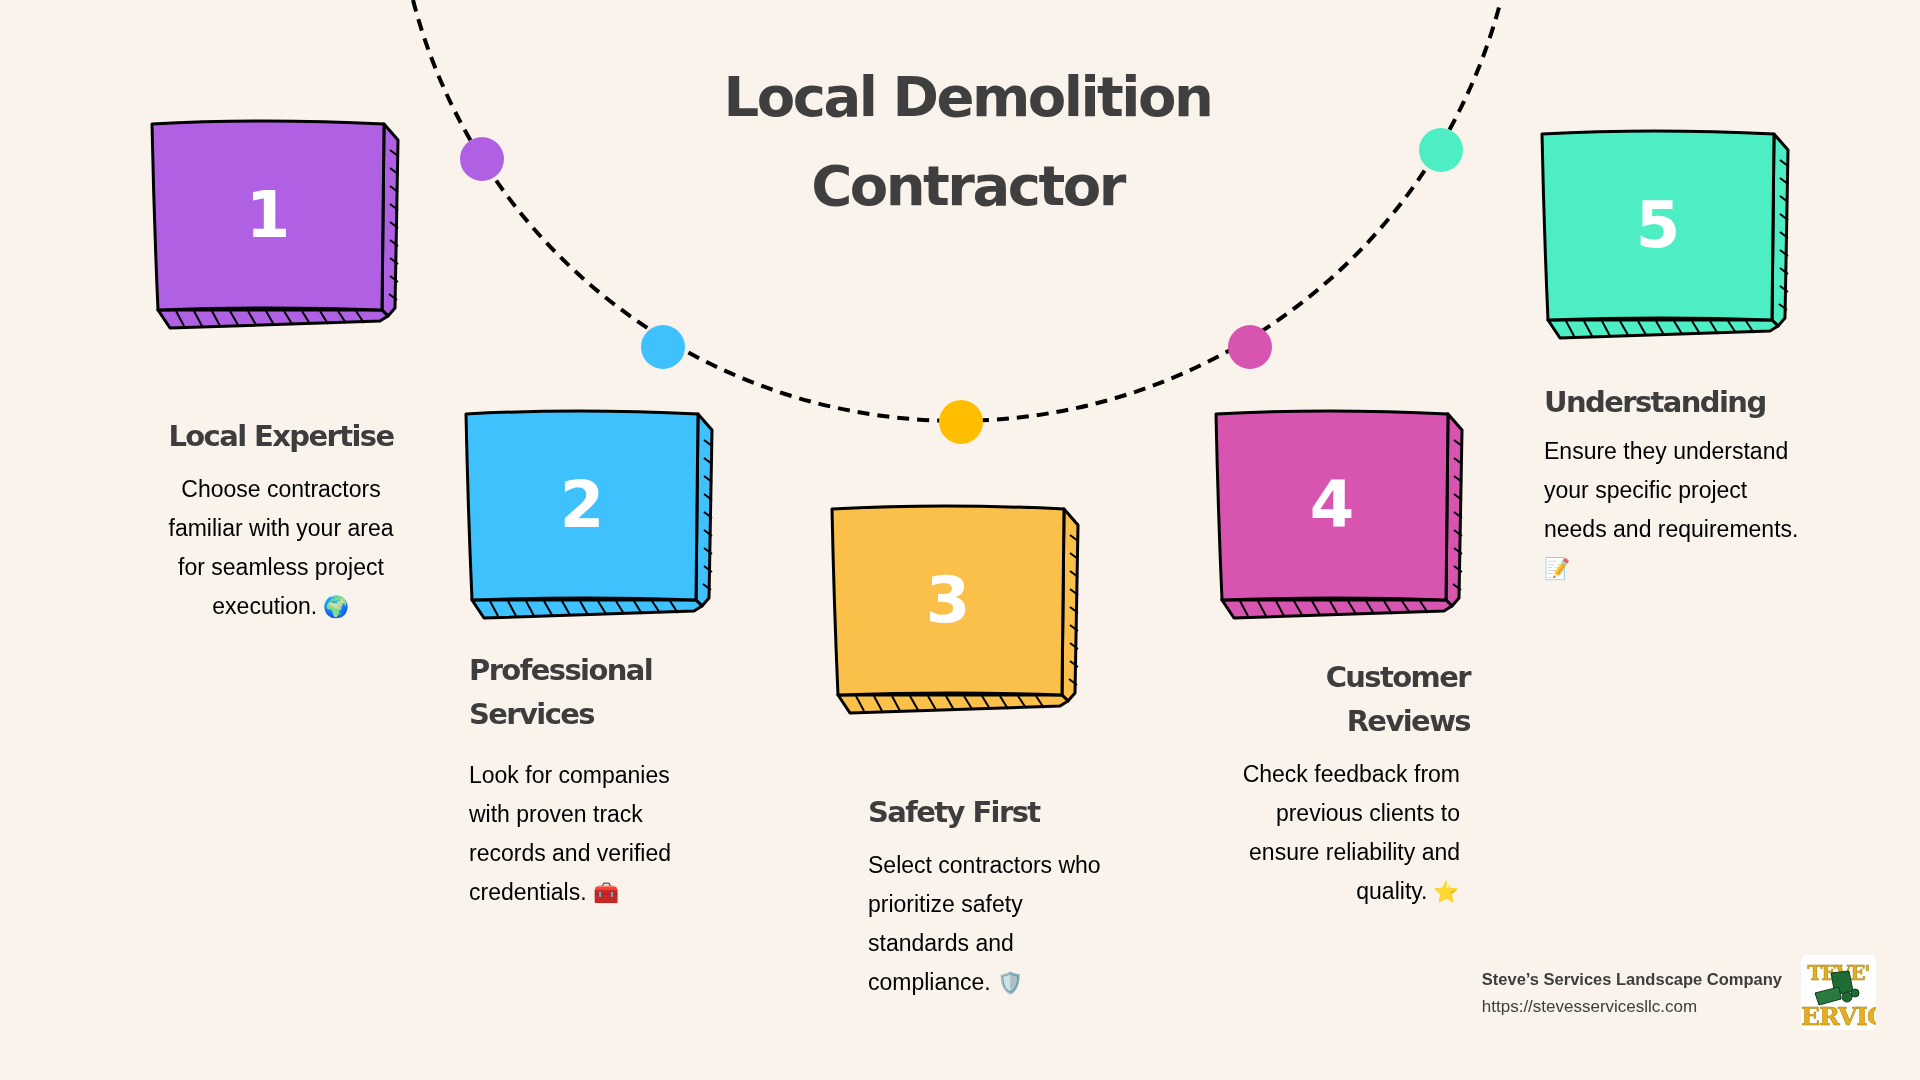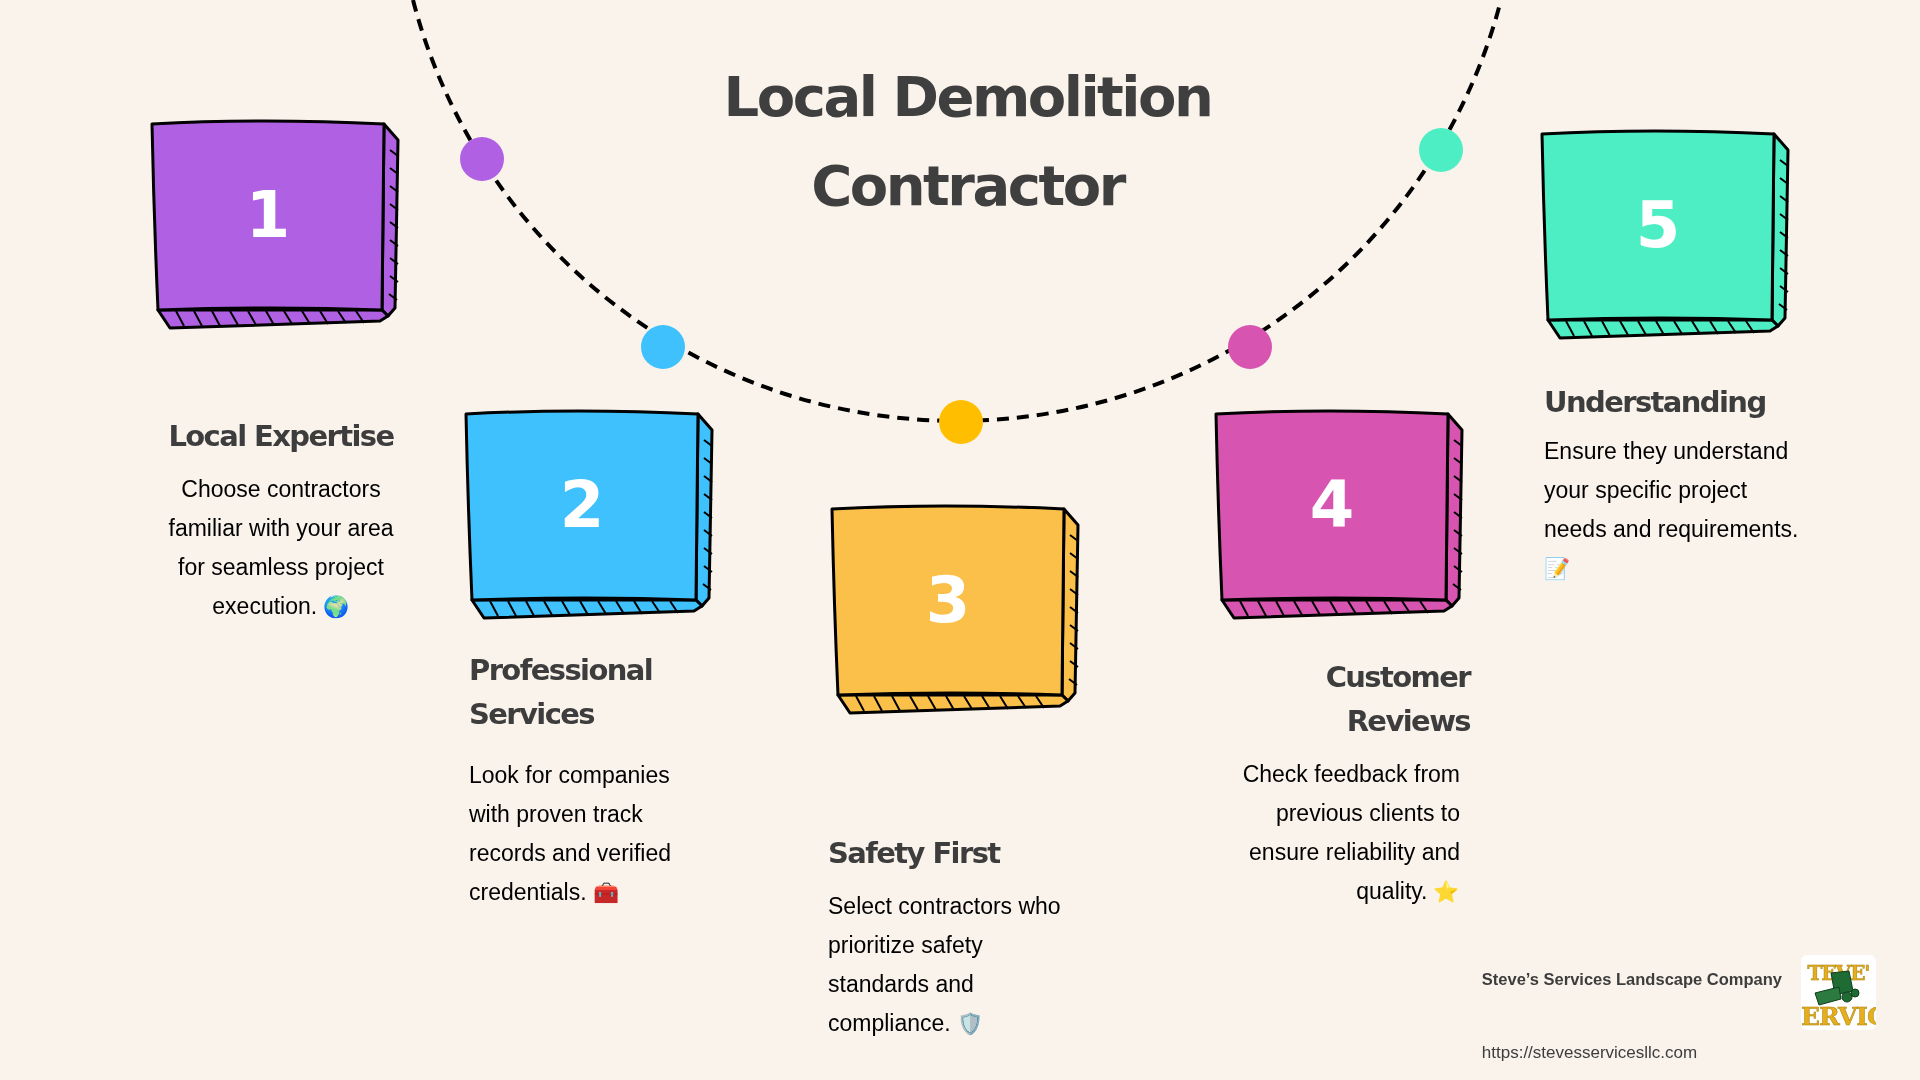--- a/index.html
+++ b/index.html
@@ -64,21 +64,20 @@
       font-weight: bold;
       font-size: 16.5px;
       color: #3d3d3d;
       line-height: 26px;
     }
     .footer .url {
       font-family: "Liberation Sans", sans-serif;
       font-size: 17px;
       color: #3d3d3d;
       line-height: 30px;
-      margin-top: 46px;
     }
     .logo {
       position: absolute;
       left: 1801px; top: 955px;
       width: 75px; height: 75px;
       background: #ffffff;
       border-radius: 6px;
       overflow: hidden;
     }
     .logo .l1, .logo .l2 {
@@ -176,21 +175,21 @@
   <div class="step-heading">
     <div>Professional</div>
     <div>Services</div>
   </div>
   <div class="step-body" style="width:230px;">
     <span>Look for companies with proven track records and verified credentials.</span>
     <span class="emoji">🧰</span>
   </div>
 </div>
 
-<div class="step-text" style="left:828px; top:790px;margin-top:41px;">
+<div class="step-text" style="left:868px; top:790px;">
   <div class="step-heading">
     <div>Safety First</div>
   </div>
   <div class="step-body close" style="width:255px;">
     <span>Select contractors who prioritize safety standards and compliance.</span>
     <span class="emoji">🛡️</span>
   </div>
 </div>
 
 <div class="step-text" style="left:1220px; top:655px;text-align:right;">

